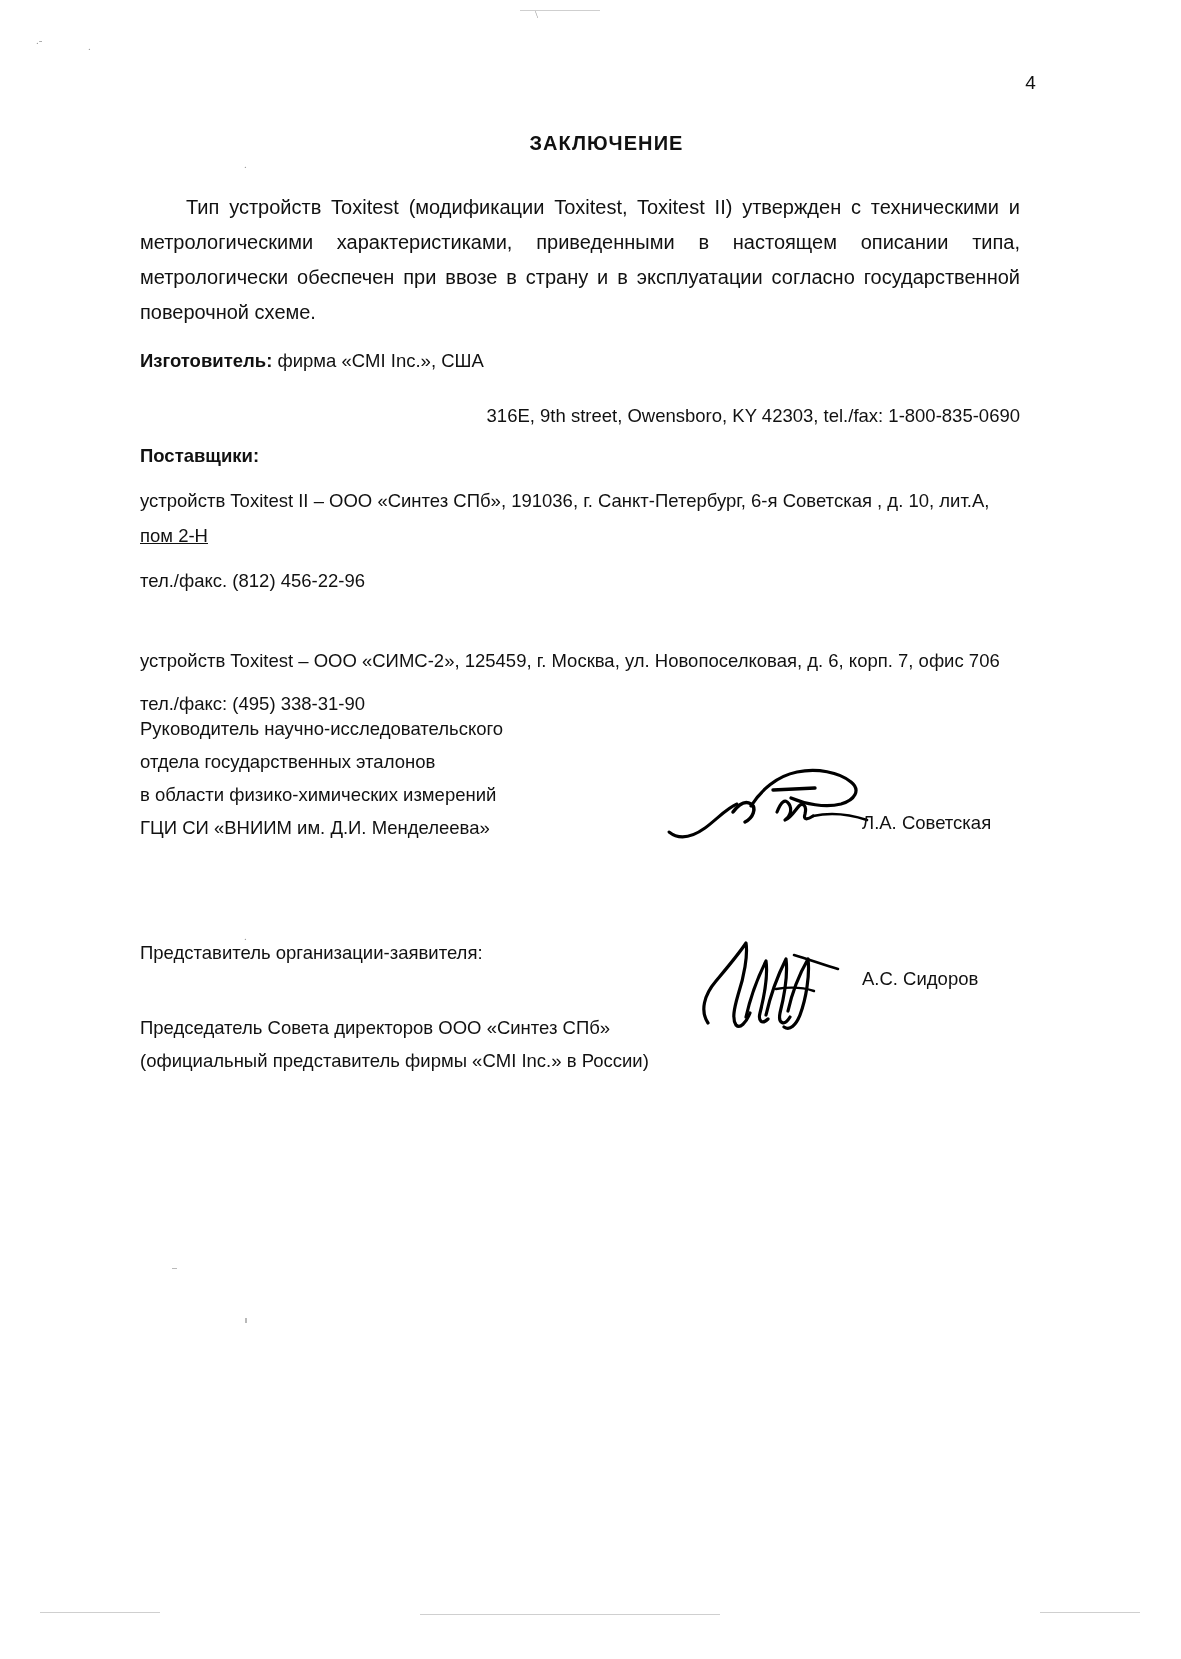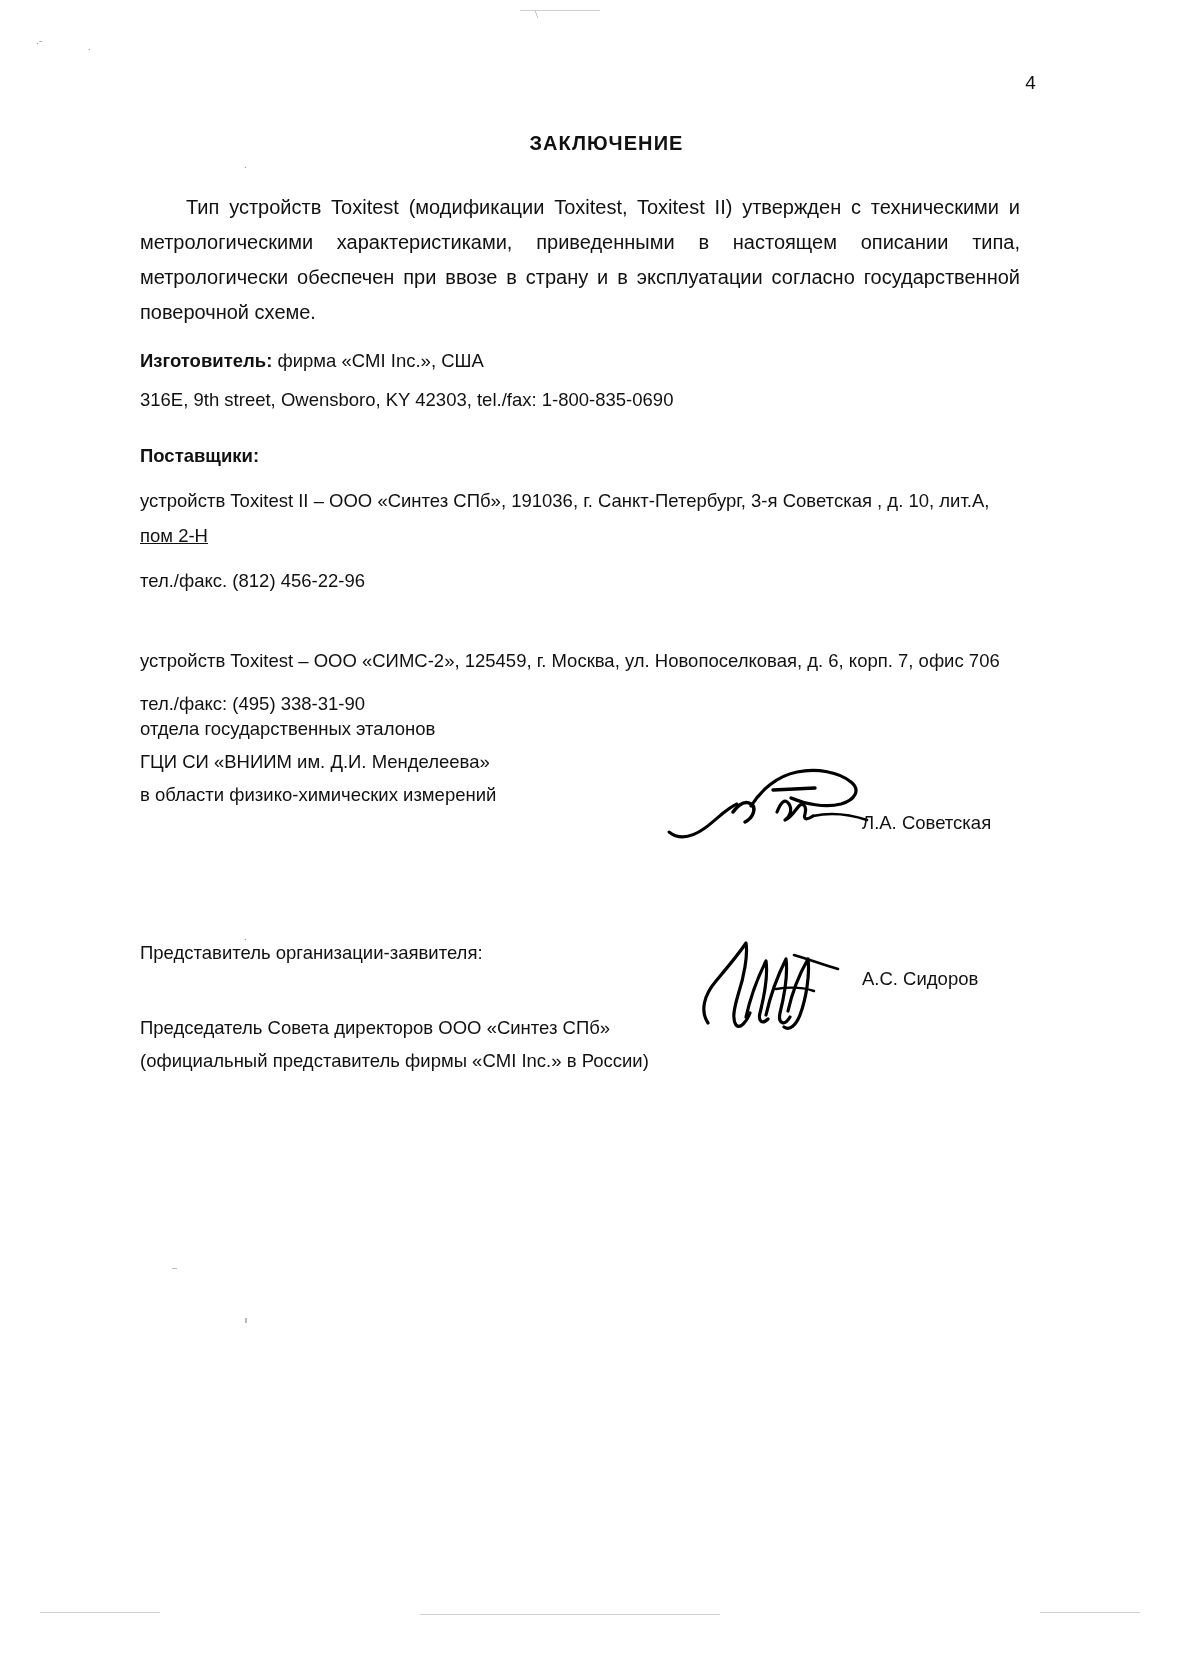--- a/index.html
+++ b/index.html
@@ -66,21 +66,21 @@
   }
   .line.wrap { white-space: normal; }
 
   .bold { font-weight: bold; }
 
   
   #intro-paragraph { top: 190px; }
 
   
   #manufacturer-block { top: 343px; }
-  #manufacturer-block .line + .line { margin-top: 4px; }
+  #manufacturer-block .line + .line { margin-top: 20px; text-align: right; }
 
   
   #suppliers-block { top: 438px; }
   #suppliers-block .heading { margin-bottom: 10px; }
   #supplier-1-address { line-height: 35px; white-space: normal; text-align: justify; }
   #supplier-1-extra { margin-top: 0px; text-decoration: underline; }
   #supplier-1-phone { margin-top: 10px; }
   #supplier-2-address { margin-top: 45px; }
   #supplier-2-phone { margin-top: 8px; }
 
@@ -153,32 +153,33 @@
     <div class="line">
       <span class="bold">Изготовитель:</span>
       <span>фирма «CMI Inc.», США</span>
     </div>
     <div class="line">316E, 9th street, Owensboro, KY 42303, tel./fax: 1-800-835-0690</div>
   </div>
 
   <div class="body-block" id="suppliers-block">
     <div class="line heading bold">Поставщики:</div>
 
-    <div class="line wrap" id="supplier-1-address">устройств Toxitest II – ООО «Синтез СПб», 191036, г. Санкт-Петербург, 3-я Советская , д. 10, лит.А,</div>
+    <div class="line wrap" id="supplier-1-address">устройств Toxitest II – ООО «Синтез СПб», 191036, г. Санкт-Петербург, 6-я Советская , д. 10, лит.А,</div>
     <div class="line" id="supplier-1-extra">пом  2-Н</div>
     <div class="line" id="supplier-1-phone">тел./факс. (812) 456-22-96</div>
 
     <div class="line" id="supplier-2-address">устройств Toxitest – ООО «СИМС-2», 125459, г. Москва, ул. Новопоселковая, д. 6, корп. 7, офис 706</div>
     <div class="line" id="supplier-2-phone">тел./факс: (495) 338-31-90</div>
   </div>
 
   <div class="body-block" id="signature-block-1">
+    <div class="line">Руководитель научно-исследовательского</div>
     <div class="line">отдела государственных эталонов</div>
+    <div class="line">в области физико-химических измерений</div>
     <div class="line">ГЦИ СИ «ВНИИМ им. Д.И. Менделеева»</div>
-    <div class="line">в области физико-химических измерений</div>
   </div>
 
   <svg class="signature-svg" id="signature-mark-1" width="250" height="90" viewBox="0 0 250 90">
     <g fill="none" stroke="#000000" stroke-linecap="round" stroke-linejoin="round">
       <path d="M4 72 C14 80 26 78 40 68 C52 59 62 48 72 44" stroke-width="3"></path>
       <path d="M68 52 C74 44 80 40 86 44 C92 48 88 58 80 62" stroke-width="3.5"></path>
       <path d="M86 46 C96 30 112 16 132 12 C152 8 174 12 186 22 C196 30 190 40 176 44 C160 48 140 44 126 38" stroke-width="3.2"></path>
       <path d="M108 30 L150 28" stroke-width="3.4"></path>
       <path d="M112 52 C116 42 120 38 124 44 C128 50 124 58 120 60 C126 58 130 50 134 46 C138 42 142 46 140 54 C138 60 142 60 148 56" stroke-width="3.2"></path>
       <path d="M148 56 C166 52 184 54 202 60" stroke-width="2.6"></path>

